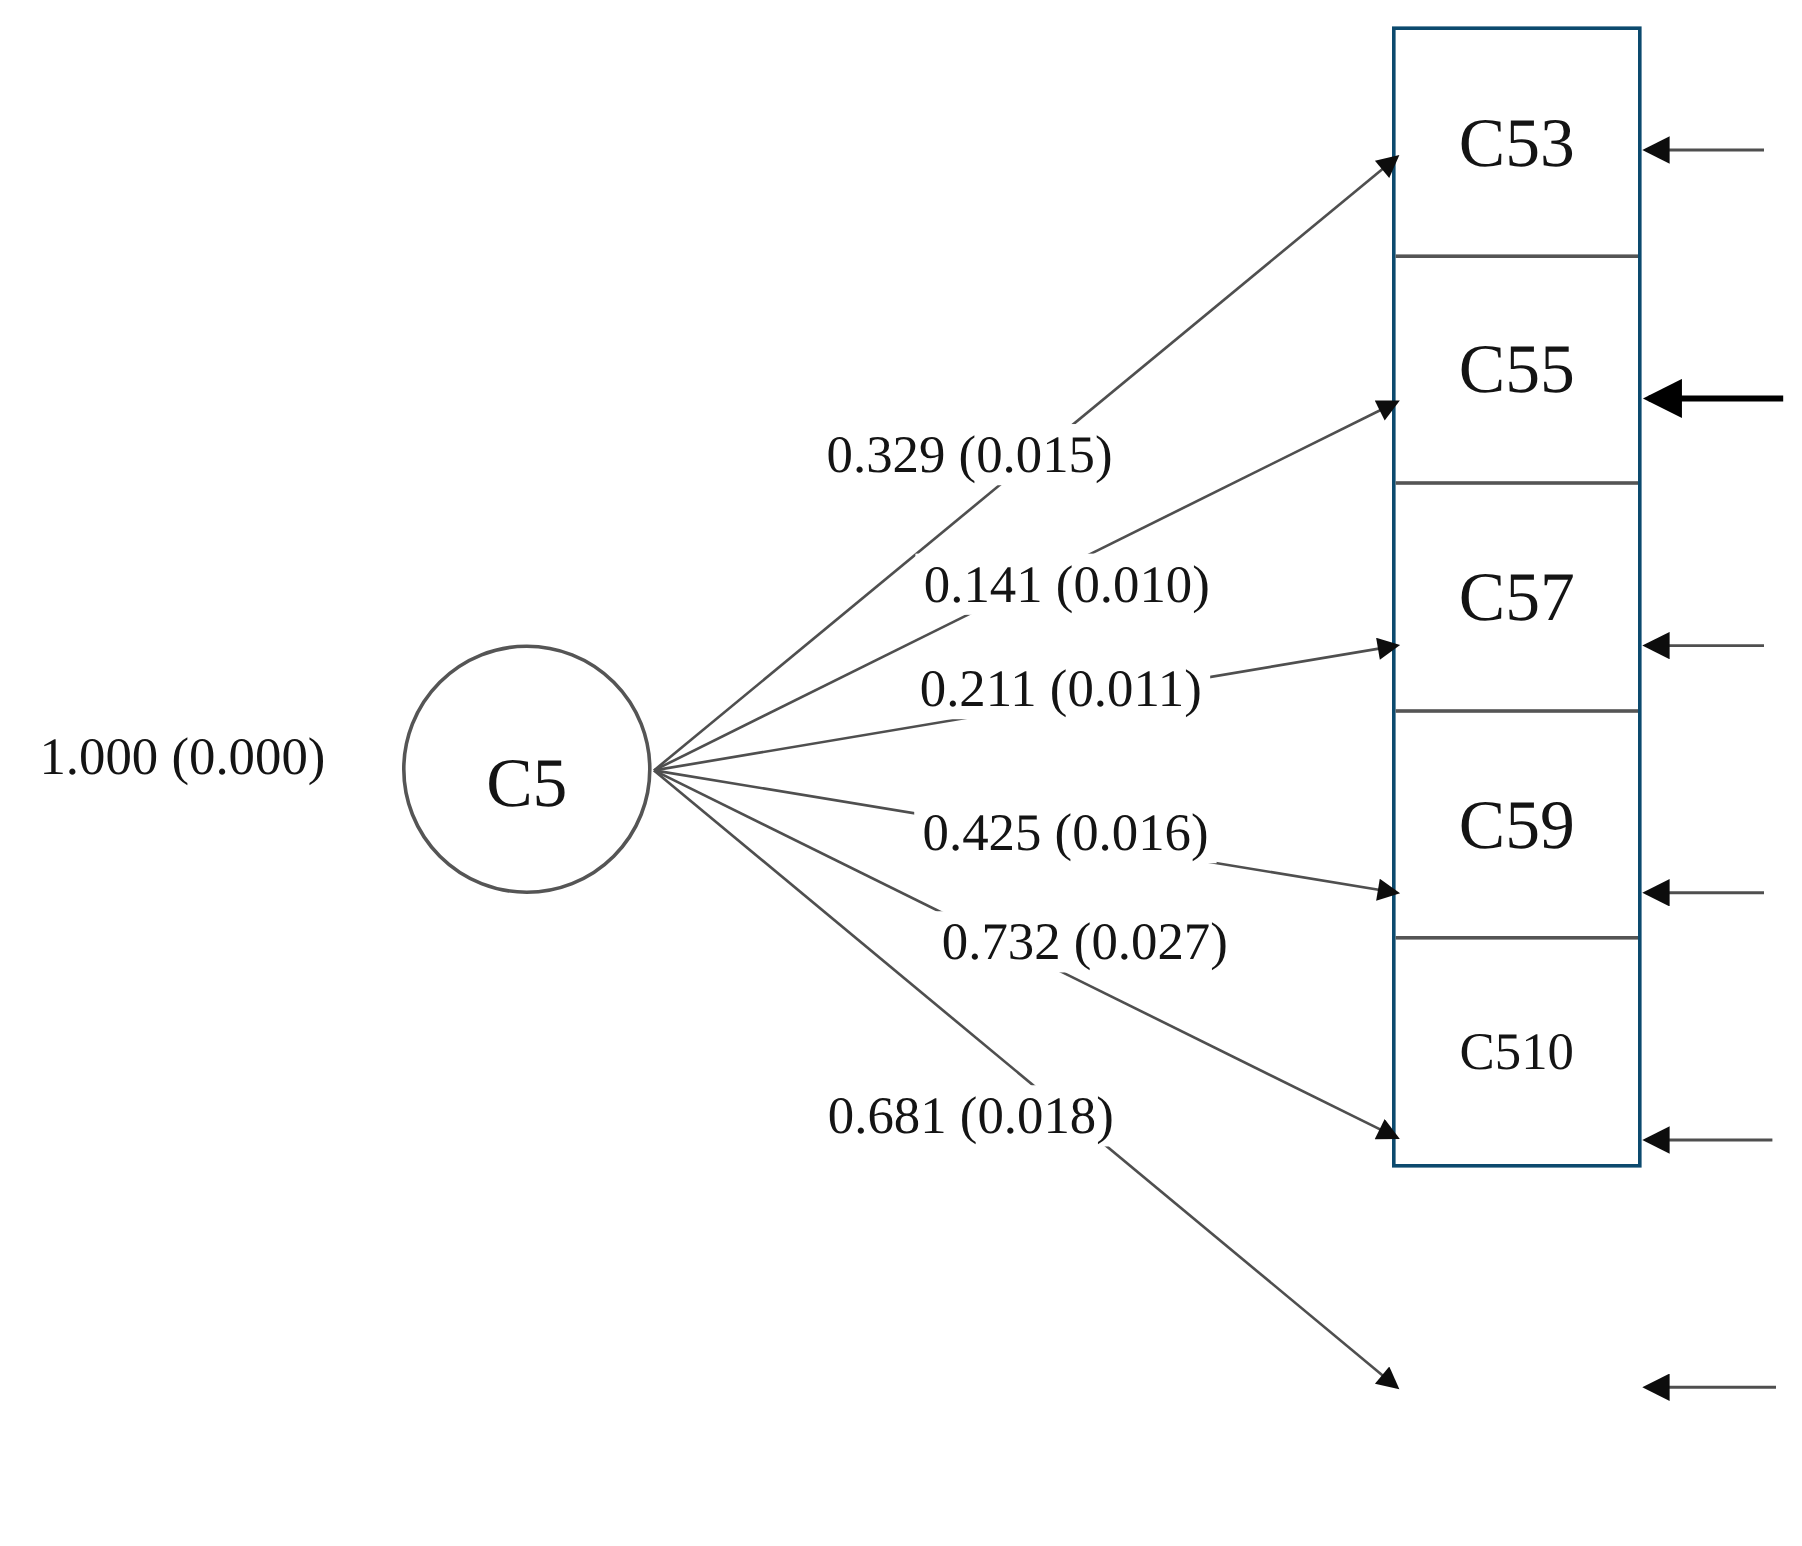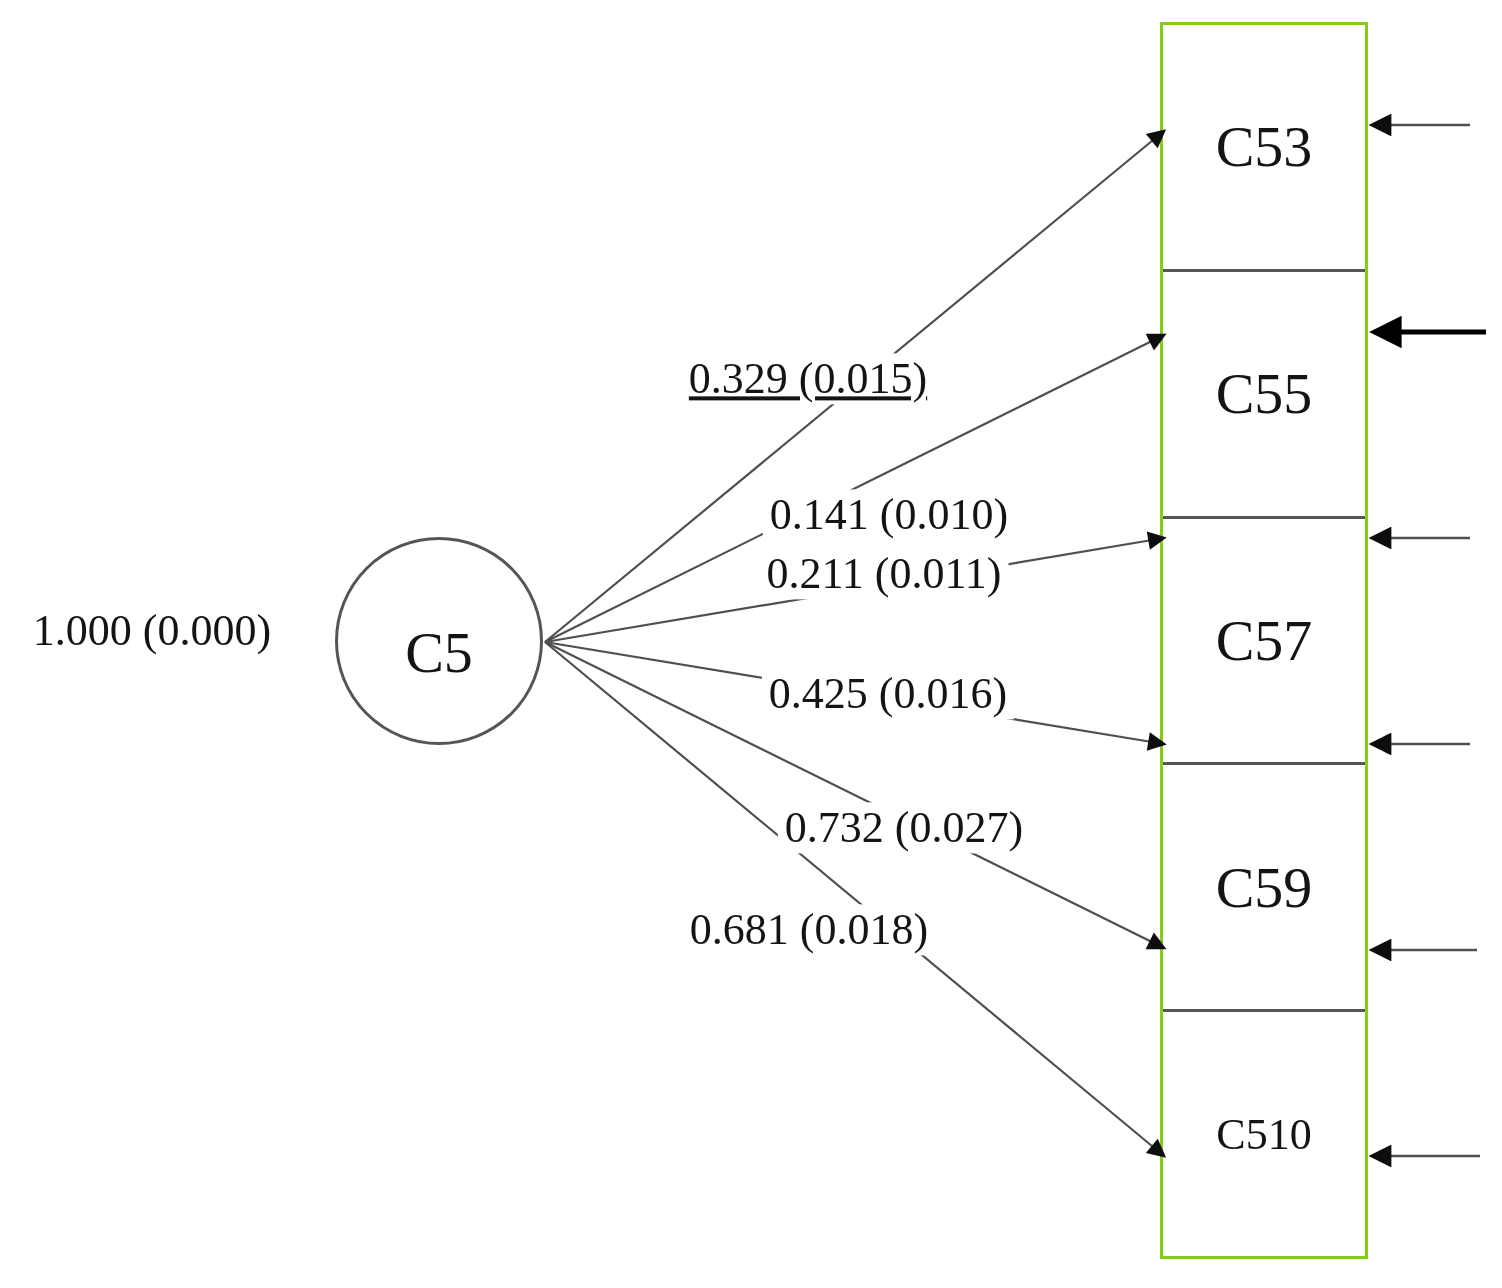--- a/index.html
+++ b/index.html
@@ -28,22 +28,22 @@
     font-size: 58px;
     line-height: 1;
     transform: translateY(-10px);
     color: #141414;
     margin-top: 44px;
   }
   
   #indicator-column {
     position: absolute;
     left: 1160px; top: 22px;
-    width: 208px; height: 1237px;
-    border: 3px solid #84cc16;
+    width: 208px; height: 951px;
+    border: 3px solid #0c4a6e;
     box-sizing: border-box;
     background: #ffffff;
     display: flex; flex-direction: column;
     z-index: 1;
     font-family: Liberation Serif, serif;
   }
   .indicator-cell {
     flex: 1 1 0;
     display: flex; align-items: center; justify-content: center;
     font-size: 58px;
@@ -115,20 +115,20 @@
       <line x1="1470" y1="538" x2="1372" y2="538" marker-end="url(#head-thin)"></line>
       <line x1="1470" y1="744" x2="1372" y2="744" marker-end="url(#head-thin)"></line>
       <line x1="1477" y1="950" x2="1372" y2="950" marker-end="url(#head-thin)"></line>
       <line x1="1480" y1="1156" x2="1372" y2="1156" marker-end="url(#head-thin)"></line>
     </g>
     <line x1="1486" y1="332" x2="1374" y2="332" stroke="#000000" stroke-width="5" marker-end="url(#head-thick)"></line>
   </svg>
 
   <div class="path-label" style="left:152px; top:631px;text-align:center;">1.000 (0.000)</div>
 
-  <div class="path-label" style="left:808px; top:379px;text-decoration:underline;">0.329 (0.015)</div>
-  <div class="path-label" style="left:889px; top:515px;">0.141 (0.010)</div>
+  <div class="path-label" style="left:808px; top:379px;">0.329 (0.015)</div>
+  <div class="path-label" style="left:889px; top:487px;">0.141 (0.010)</div>
   <div class="path-label" style="left:884px; top:574px;">0.211 (0.011)</div>
   <div class="path-label" style="left:888px; top:694px;">0.425 (0.016)</div>
-  <div class="path-label" style="left:904px; top:828px;">0.732 (0.027)</div>
+  <div class="path-label" style="left:904px; top:785px;">0.732 (0.027)</div>
   <div class="path-label" style="left:809px; top:930px;">0.681 (0.018)</div>
 
 </div>
 
 </body></html>

